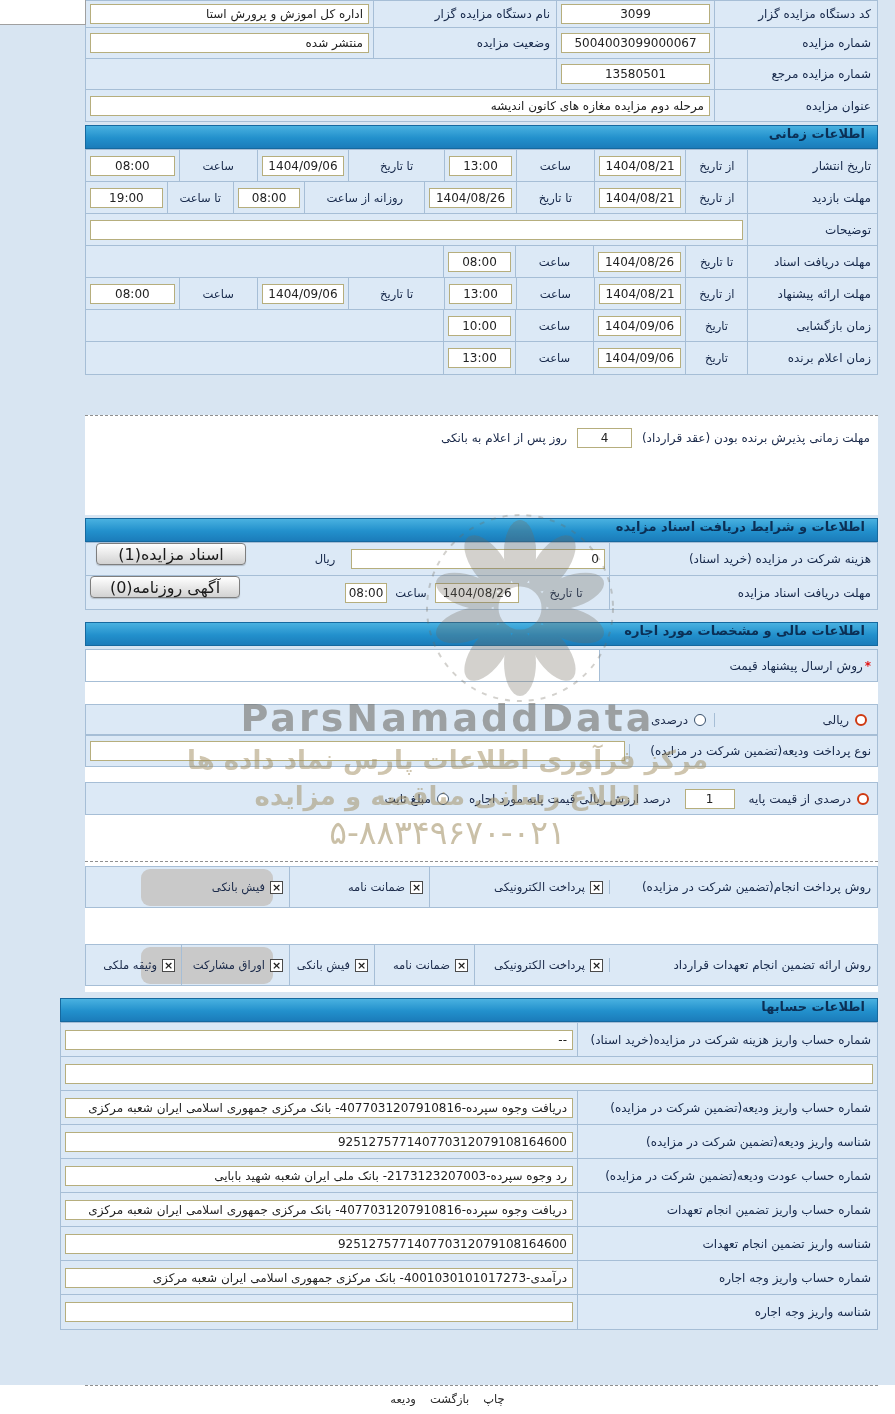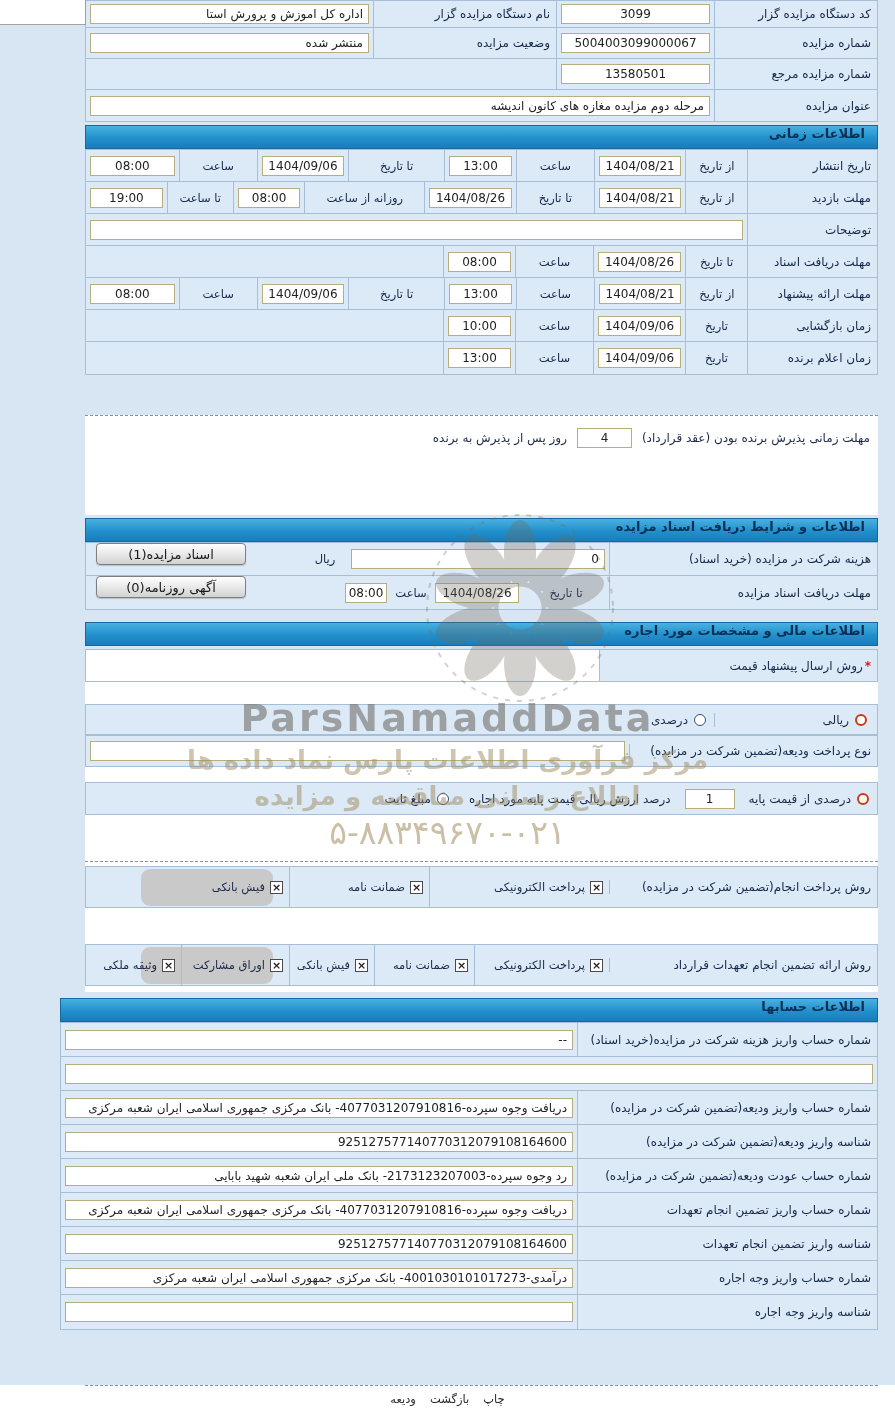--- a/index.html
+++ b/index.html
@@ -21,21 +21,21 @@
        display:flex;align-items:center;font-size:12px;color:#222;white-space:nowrap;overflow:hidden}
   .inp.c{justify-content:center}
   .sec{height:24px;margin-top:3px;border:1px solid #16699f;color:#0b2f55;font-weight:bold;font-size:13px;
        display:flex;align-items:flex-start;padding:0 12px;
        background:linear-gradient(180deg,#49b1e0 0%,#2290cc 55%,#1b7cba 100%)}
   .band{background:#ffffff}
   .dash{border-top:1px dashed #8f8f8f;height:0}
   .notice{color:#e31515;font-size:12px;display:flex;align-items:center;height:28px;padding:0 4px;white-space:nowrap;overflow:hidden}
   .gbtn{width:150px;height:22px;border:1px solid #7e7e7e;border-radius:4px;cursor:pointer;
         background:linear-gradient(180deg,#ffffff,#d2d2d2);box-shadow:0 1px 1px rgba(0,0,0,.18);
-        display:flex;align-items:center;justify-content:center;font-size:13px;color:#1a1a1a;flex:none}
+        display:flex;align-items:center;justify-content:center;font-size:16px;color:#1a1a1a;flex:none}
   .rad{width:12px;height:12px;border:1px solid #39506b;border-radius:50%;background:#fff;flex:none}
   .rad.on{border:2px solid #cf3a12}
   .chk{width:13px;height:13px;border:1px solid #4a4a4a;background:#fff;flex:none;
        display:flex;align-items:center;justify-content:center;font-size:11px;font-weight:bold;color:#222}
   .chk::after{content:"×"}
   .opt{display:flex;align-items:center;gap:5px;padding:0 6px;height:100%;font-size:11.5px;white-space:nowrap;overflow:hidden;z-index:1}
   .frow{border:1px solid #a6bed6;display:flex;align-items:center;background:#dce9f6;position:relative}
   .frow.onwhite{background:#ffffff}
   .bluecell{background:#dce9f6;height:100%}
   .pill{position:absolute;left:55px;top:2px;width:132px;height:37px;background:#c9c9c9;border-radius:9px;z-index:0}
@@ -214,21 +214,21 @@
           </div>
         <div class="cell fill"></div>
       </div>
     </div>
 
     <div class="band narrow" style="height:100px">
       <div class="dash" style="margin-top:40px"></div>
       <div style="display:flex;align-items:center;padding:0 8px;margin-top:12px">
         <span>مهلت زمانی پذیرش برنده بودن (عقد قرارداد)</span>
         <div class="inp c" style="flex:none;width:55px;margin:0 10px">4</div>
-        <span>روز پس از پذیرش به برنده</span>
+        <span>روز پس از اعلام به بانکی</span>
       </div>
     </div>
 
     <div class="sec narrow">
         <span>اطلاعات و شرایط دریافت اسناد مزایده</span>
       </div>
 
     <div class="tbl narrow">
       <div class="trow" style="height:33px">
         <div class="cell lbl bl" style="width:268px">هزینه شرکت در مزایده (خرید اسناد)</div>
@@ -243,21 +243,21 @@
         <div class="cell lbl bl" style="width:268px">مهلت دریافت اسناد مزایده</div>
         <div class="cell sub" style="width:86px">تا تاریخ</div>
         <div class="cell icell" style="width:92px">
             <div class="inp c">1404/08/26</div>
           </div>
         <div class="cell sub" style="width:40px">ساعت</div>
         <div class="cell icell" style="width:50px">
             <div class="inp c">08:00</div>
           </div>
         <div class="cell fill"></div>
-        <div class="gbtn" style="margin-left:10px">آگهی روزنامه(0)</div>
+        <div class="gbtn" style="margin-left:4px">آگهی روزنامه(0)</div>
       </div>
     </div>
 
     <div class="sec narrow" style="margin-top:12px">
         <span>اطلاعات مالی و مشخصات مورد اجاره</span>
       </div>
 
     <div class="finarea">
 
       <div class="frow onwhite" style="height:33px;margin-top:3px;margin-bottom:22px">

